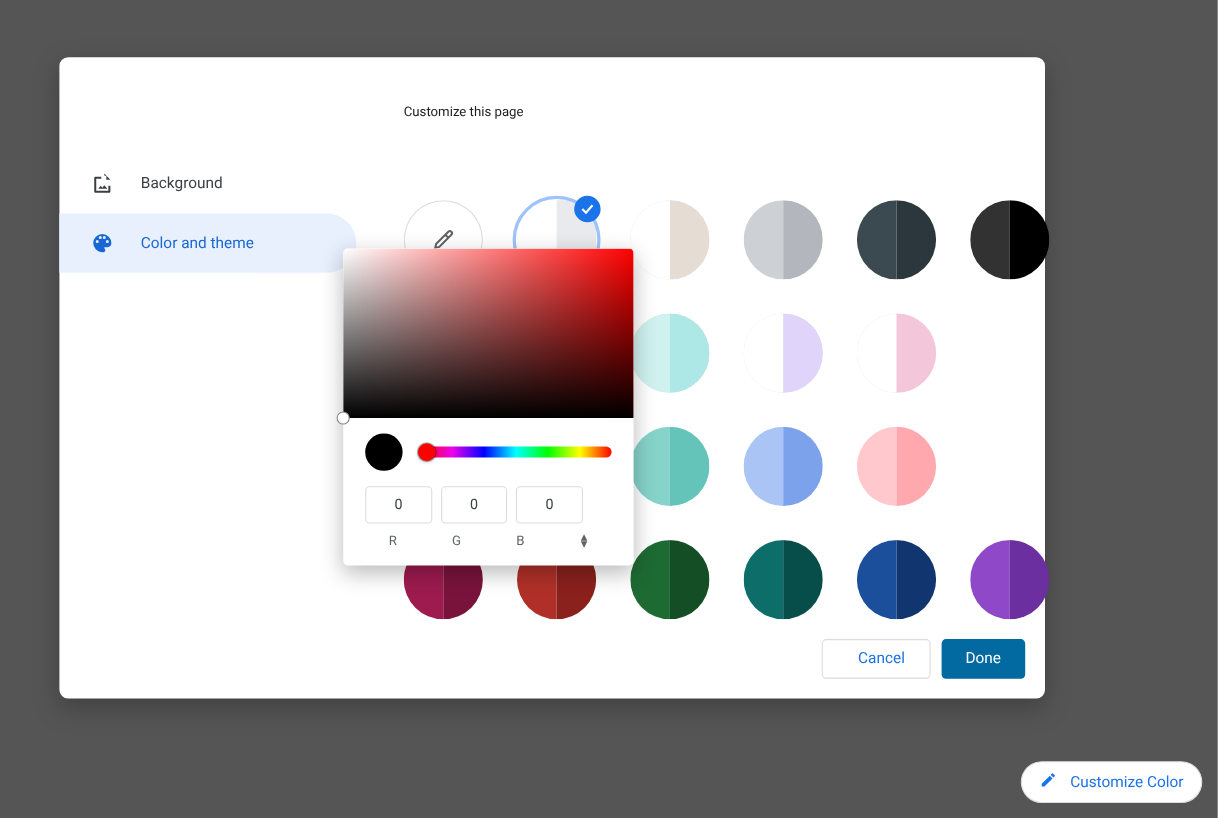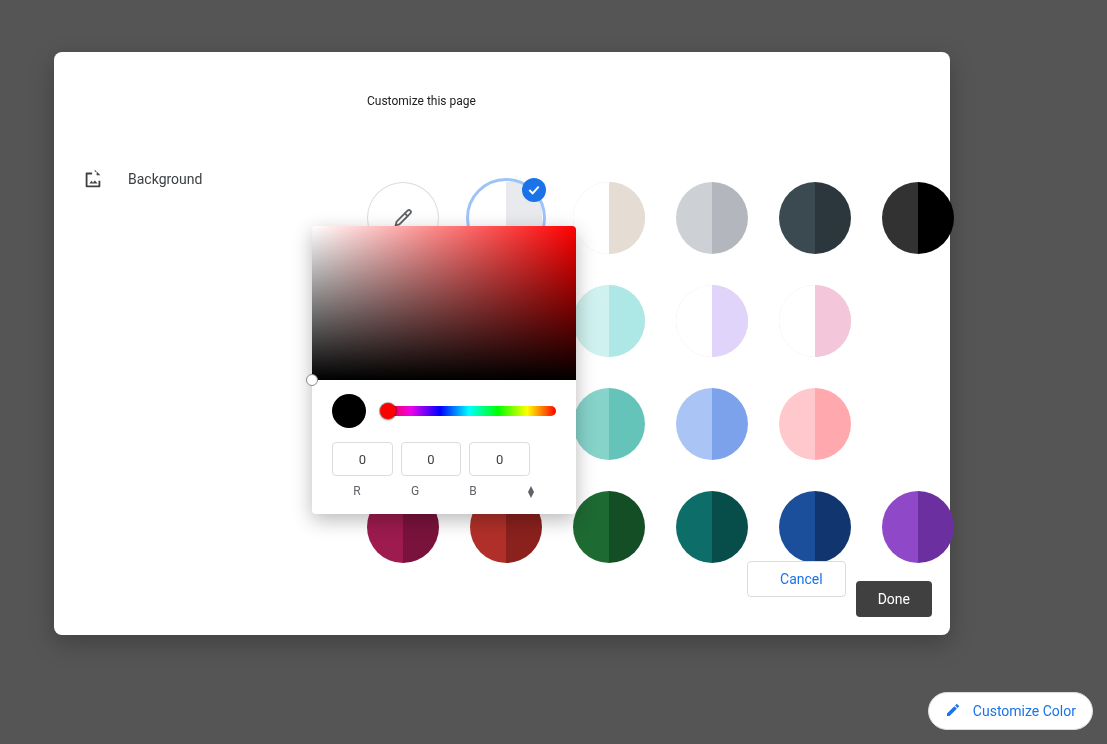--- a/index.html
+++ b/index.html
@@ -24,21 +24,21 @@
     }
     .title {
       position: absolute;
       left: 313px; top: 42px;
       font-size: 12px;
       color: #202124;
     }
     
     .sidebar {
       position: absolute;
-      left: 0px; top: 100px;
+      left: 0px; top: 88px;
       width: 270px;
     }
     .sb-item {
       display: flex;
       align-items: center;
       height: 54px;
       padding-left: 28px;
       gap: 24px;
       font-size: 14px;
       color: #3c4043;
@@ -152,21 +152,21 @@
     .btn {
       height:36px; padding:0 22px;
       border-radius:4px; font-size:14px;
       display:flex; align-items:center; cursor:pointer;
       font-family:inherit;
     }
     .btn.cancel {
       background:#fff; color:#1a73e8; border:1px solid #dadce0;padding-left:32px;
     }
     .btn.done {
-      background:#404040; color:#fff; border:none;margin-top:20px;
+      background:#0369a1; color:#fff; border:none;
     }
     
     .chip {
       position:absolute; right:14px; bottom:14px;
       height:38px; border-radius:19px;
       background:#fff; border:1px solid #dadce0;
       display:flex; align-items:center; gap:12px;
       padding:0 16px;
       color:#1a73e8; font-size:14px;
       cursor:pointer;
@@ -179,20 +179,28 @@
   <div class="title">Customize this page</div>
 
   <nav class="sidebar">
     <div class="sb-item">
       <span class="sb-icon">
         <svg viewBox="0 0 24 24" width="22" height="22" fill="currentColor">
             <path d="M14 2l6 6h-4V4h-2V2zm-9 3h6v2H6v12h12v-5h2v6a1 1 0 01-1 1H5a1 1 0 01-1-1V6a1 1 0 011-1zm3 12l2.5-3 1.5 2 2-2.5L17 17H8z"></path>
           </svg>
       </span>
       <span>Background</span>
+    </div>
+    <div class="sb-item sel">
+      <span class="sb-icon">
+        <svg viewBox="0 0 24 24" width="22" height="22" fill="currentColor">
+            <path d="M12 3a9 9 0 00-9 9 9 9 0 009 9h1a2 2 0 002-2 2 2 0 00-.6-1.4A2 2 0 0114 16h3a4 4 0 004-4 9 9 0 00-9-9zm-5 9a1.5 1.5 0 110-3 1.5 1.5 0 010 3zm3-4a1.5 1.5 0 110-3 1.5 1.5 0 010 3zm4 0a1.5 1.5 0 110-3 1.5 1.5 0 010 3zm3 4a1.5 1.5 0 110-3 1.5 1.5 0 010 3z"></path>
+          </svg>
+      </span>
+      <span>Color and theme</span>
     </div>
   </nav>
 
   <div class="grid" id="grid">
       <div class="swatch picker border">
         <svg viewBox="0 0 24 24" width="22" height="22" fill="none" stroke="#5f6368" stroke-width="2">
           <path d="M4 20l1-4 9-9 3 3-9 9-4 1zM14 7l3-3a2 2 0 013 3l-3 3"></path>
         </svg>
       </div>
       <div class="swatch" style="overflow: visible;">

